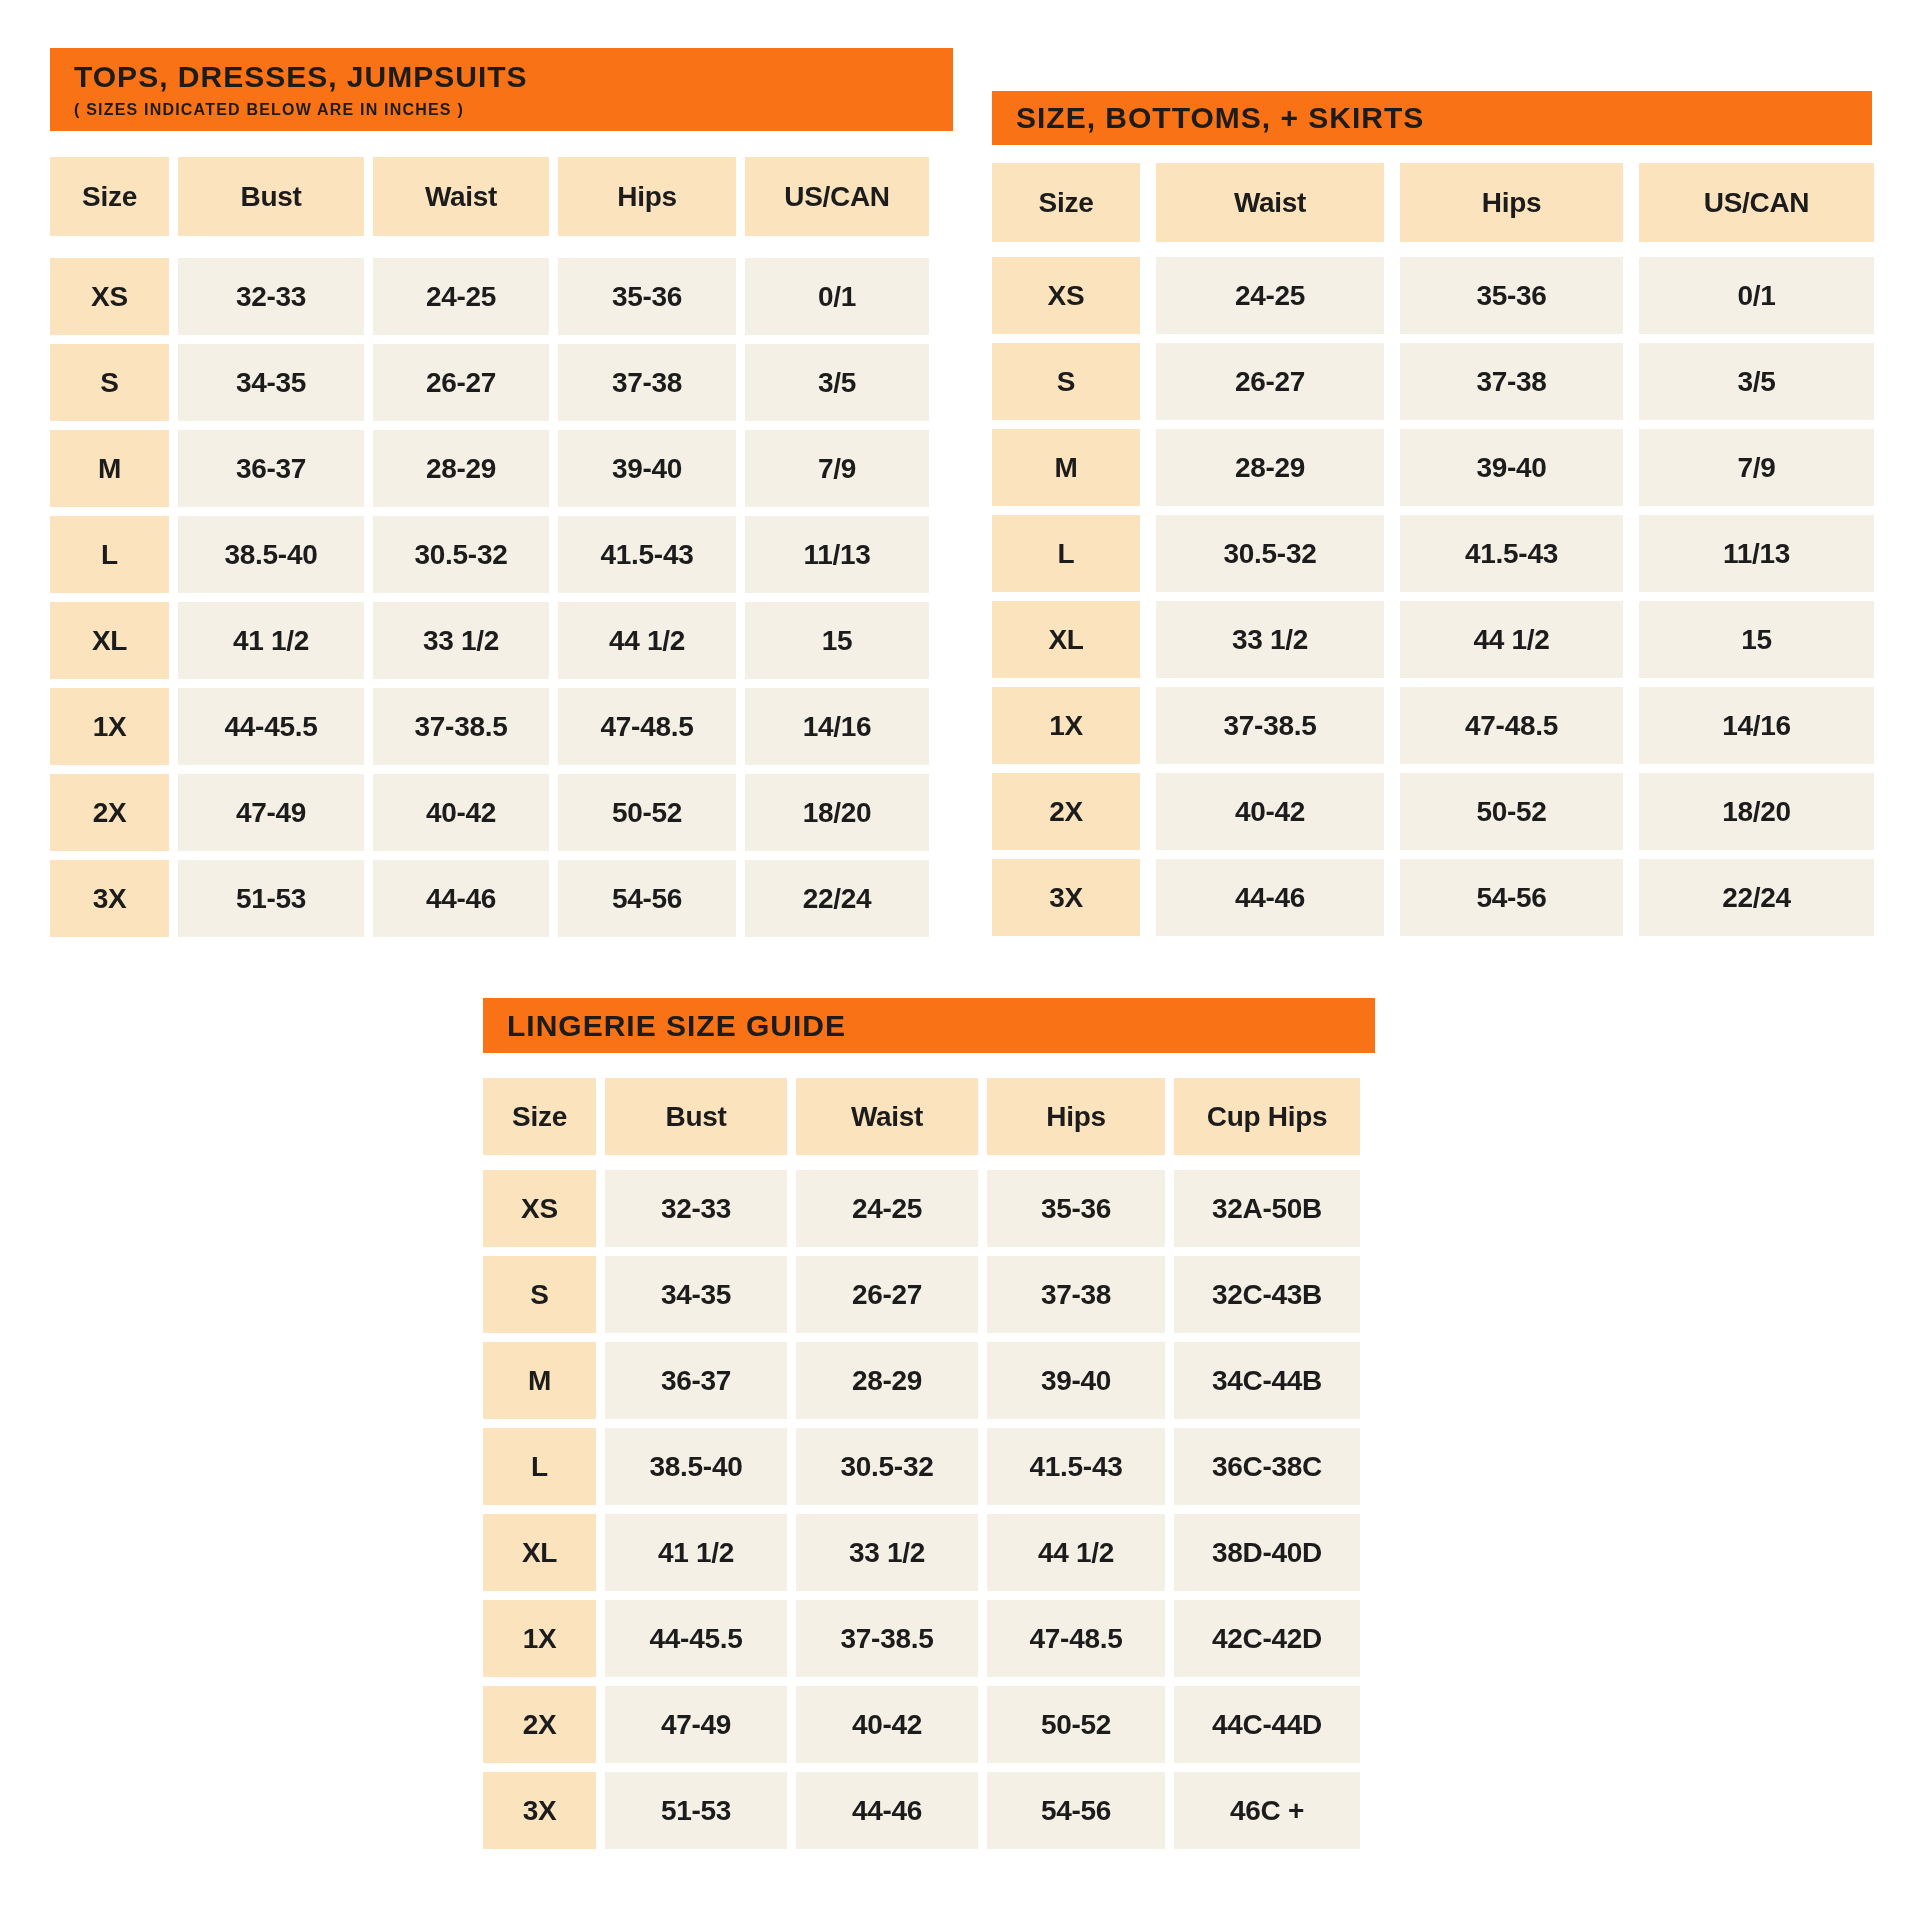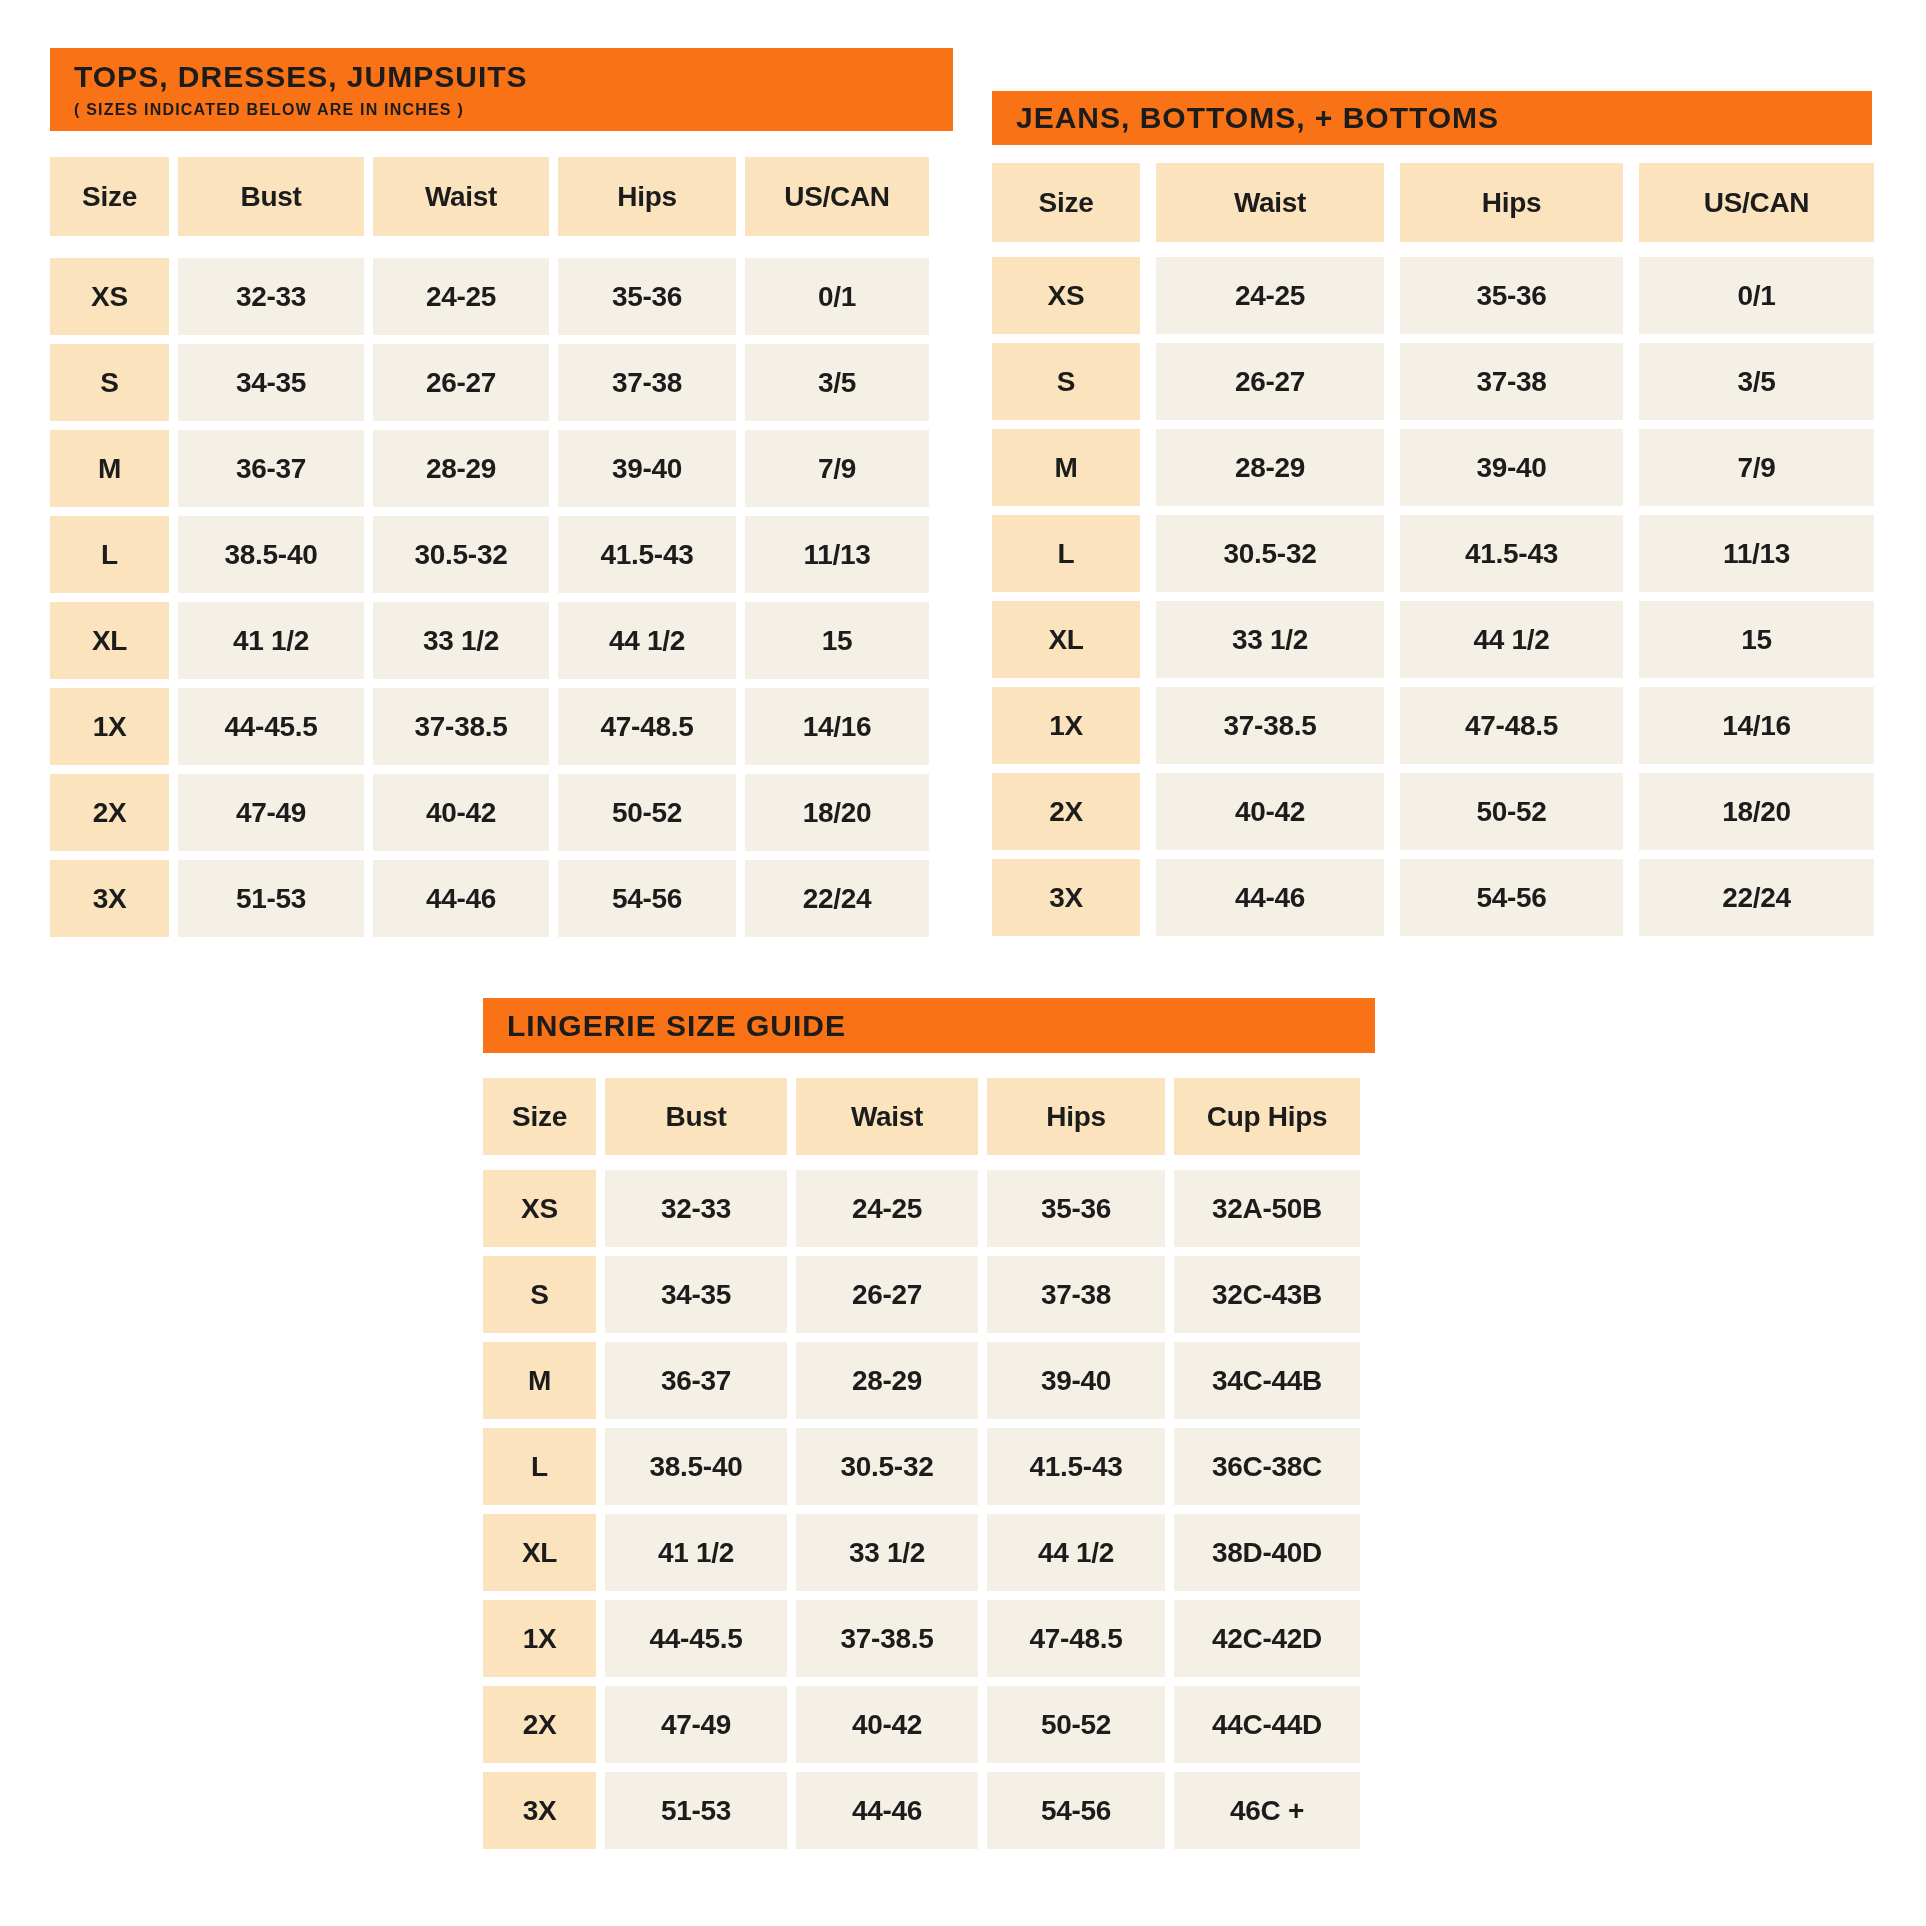--- a/index.html
+++ b/index.html
@@ -97,21 +97,21 @@
       <div class="cell size">3X</div>
       <div class="cell val">51-53</div>
       <div class="cell val">44-46</div>
       <div class="cell val">54-56</div>
       <div class="cell val">22/24</div>
     </div>
 </section>
 
 <section class="table-block" id="jeans">
   <div class="titlebar">
-    <div class="title">JEANS, BOTTOMS, + BOTTOMS</div>
+    <div class="title">SIZE, BOTTOMS, + SKIRTS</div>
   </div>
   <div class="grid head-grid">
       <div class="cell head">Size</div>
       <div class="cell head">Waist</div>
       <div class="cell head">Hips</div>
       <div class="cell head">US/CAN</div>
     </div>
   <div class="grid body-grid">
       <div class="cell size">XS</div>
       <div class="cell val">24-25</div>

